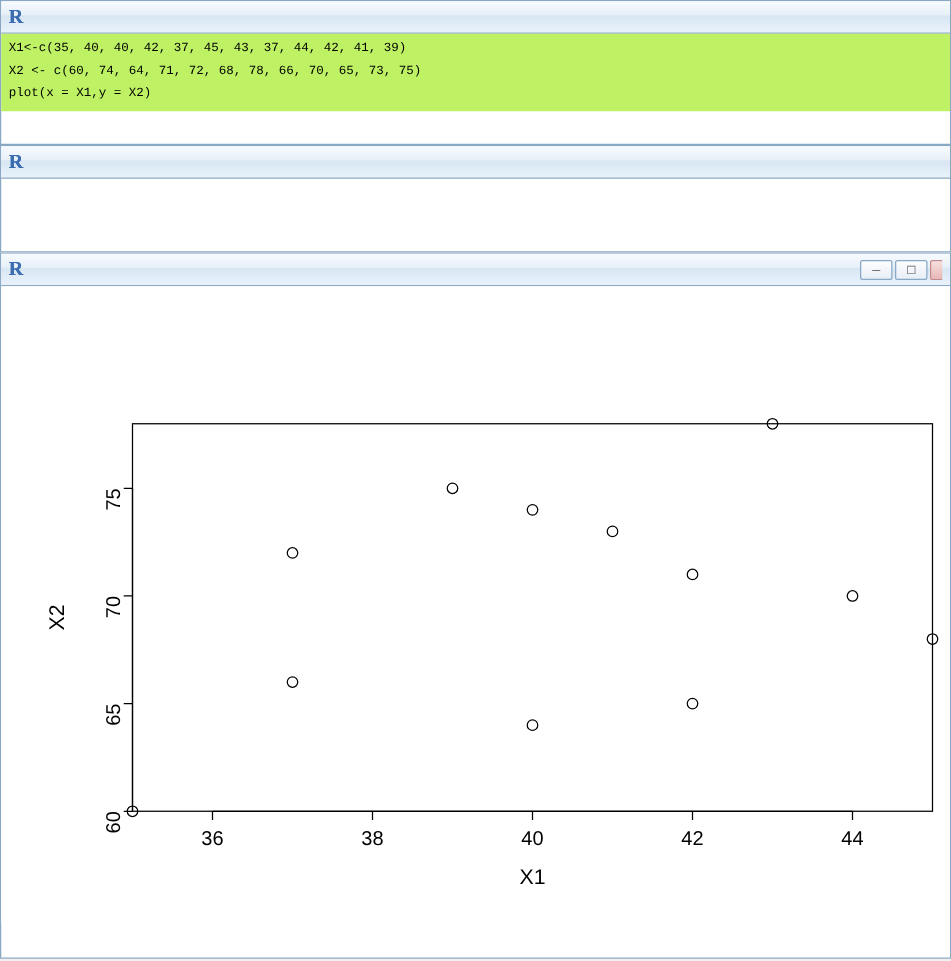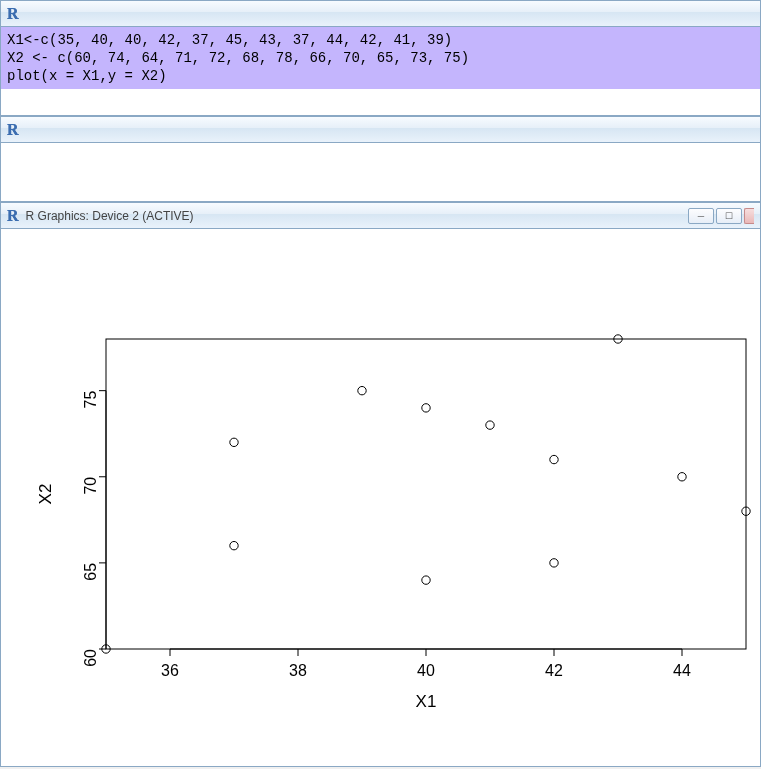--- a/index.html
+++ b/index.html
@@ -53,23 +53,23 @@
     color: #555;
   }
   .win-btn.close {
     background: linear-gradient(to bottom, #f6dede, #e9b8b8);
     border-color: #c68a8a;
     color: #7a2a2a;
   }
   .editor-body, .console-body {
     padding: 4px 6px;
     font-family: "Courier New", monospace;
-    font-size: 14px;
+    font-size: 10px;
     line-height: 18px;
-    background: #c4b5fd;
+    background: #bef264;
     white-space: pre;
     color: #000;
   }
   .console-body .prompt { color: #c00; }
   .console-body .cmd { color: #c00; }
   .cursor {
     display: inline-block;
     width: 1px;
     height: 14px;
     background: #c00;
@@ -114,21 +114,20 @@
 
 <div class="window" style="height:86px;">
   <div class="titlebar">
     <span class="r-icon">R</span>
   </div>
 </div>
 
 <div class="window" style="height:565px;">
   <div class="titlebar">
     <span class="r-icon">R</span>
-    <span class="title-text">R Graphics: Device 2 (ACTIVE)</span>
     <div class="win-controls">
       <div class="win-btn">─</div>
       <div class="win-btn">☐</div>
       <div class="win-btn close" style="width:10px; border-right:none; border-radius:2px 0 0 2px;"></div>
     </div>
   </div>
   <div class="graphics-body">
     <svg id="plot-svg" class="plot-area" width="759" height="537">
         <rect x="105" y="110" width="640" height="310" fill="none" stroke="#000" stroke-width="1"></rect>
         <line x1="169" y1="420" x2="169" y2="427" stroke="#000"></line>

